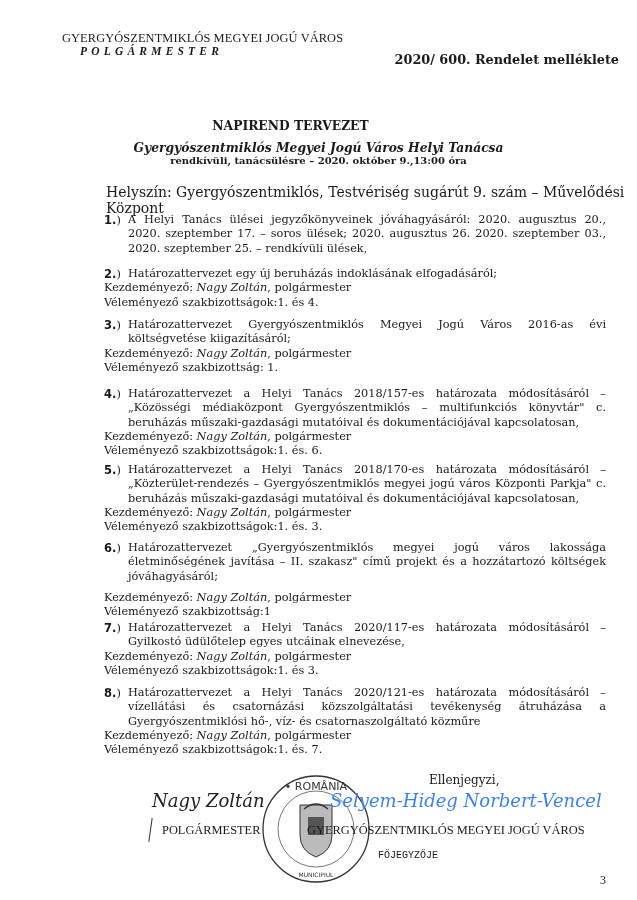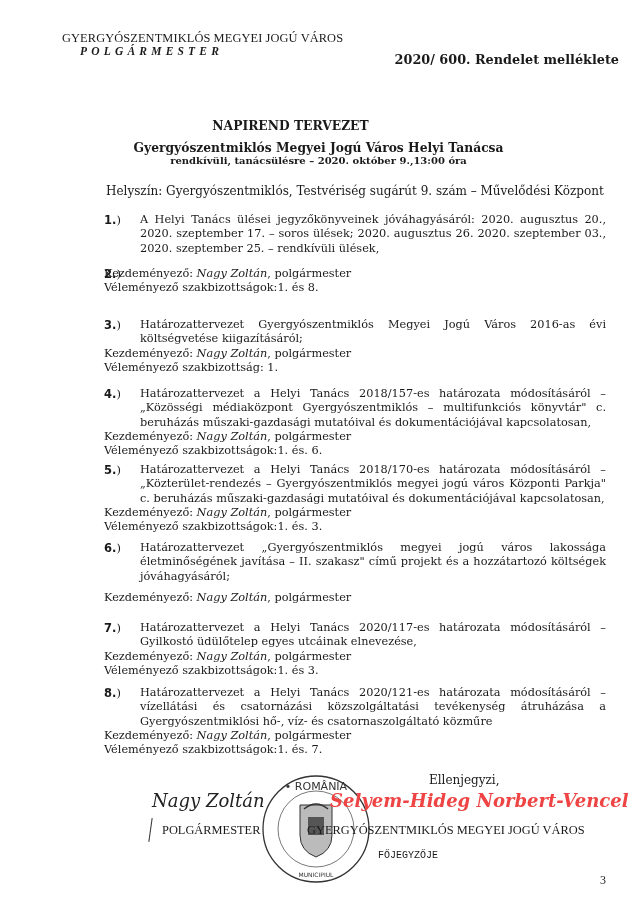--- a/index.html
+++ b/index.html
@@ -3,32 +3,32 @@
 <meta charset="utf-8">
 <style>
   html, body { margin: 0; padding: 0; background: #fff; }
   body { width: 637px; height: 900px; position: relative; overflow: hidden; color: #1a1a1a;
          font-family: "DejaVu Serif", "Liberation Serif", serif; }
   .abs { position: absolute; }
   .hdr-city { left: 62px; top: 31px; font-family: "Liberation Serif", serif; font-size: 12.4px; letter-spacing: 0.1px; }
   .hdr-mayor { left: 80px; top: 45px; font-family: "Liberation Serif", serif; font-size: 11.5px; font-weight: bold; font-style: italic; letter-spacing: 4.2px; }
   .hdr-annex { right: 18px; top: 52px; font-family: "DejaVu Serif", serif; font-size: 12.8px; font-weight: bold; }
   .title { left: 0; width: 581px; text-align: center; top: 118px; font-size: 12.3px; font-weight: bold; }
-  .sub1 { left: 0; width: 637px; text-align: center; top: 140px; font-size: 12.3px; font-weight: bold; }
+  .sub1 { left: 0; width: 637px; text-align: center; top: 140px; font-size: 12.3px; font-weight: bold; font-style: italic; }
   .sub2 { left: 0; width: 637px; text-align: center; top: 155px; font-size: 10px; font-weight: bold; }
-  .venue { left: 106px; top: 184px; font-size: 12px; text-align: right; }
+  .venue { left: 106px; top: 184px; font-size: 14px; }
   .item { position: absolute; left: 104px; width: 502px; font-size: 11.3px; line-height: 14.3px; }
   .item .num { position: absolute; left: 0; top: 0; font-family: "DejaVu Sans", sans-serif; font-weight: bold; font-size: 11.5px; }
   .item .num .p { font-weight: normal; font-family: "DejaVu Serif", serif; }
-  .item .body { margin-left: 36px; text-align: justify; text-align-last: left; }
+  .item .body { margin-left: 24px; text-align: justify; text-align-last: left; }
   .item .meta { }
   .item .meta i { font-style: italic; }
   .sig-counter { left: 429px; top: 773px; font-size: 12px; }
   .sig-mayor { left: 152px; top: 790px; font-family: "DejaVu Serif", serif; font-style: italic; font-size: 18px; color: #222; }
-  .sig-notary { left: 330px; top: 790px; font-family: "DejaVu Serif", serif; font-style: italic; font-size: 18px; color: #ef4444; font-weight: bold; }
+  .sig-notary { left: 330px; top: 790px; font-family: "DejaVu Serif", serif; font-style: italic; font-size: 18px; color: #3b82f6; }
   .role-mayor { left: 162px; top: 823px; font-family: "Liberation Serif", serif; font-size: 12.4px; }
   .role-city { left: 307px; top: 823px; font-family: "Liberation Serif", serif; font-size: 12.4px; }
   .role-notary { left: 378px; top: 850px; font-family: Liberation Mono, monospace; font-size: 10px; }
   .page-no { left: 600px; top: 873px; font-family: "Liberation Serif", serif; font-size: 12px; }
   .stamp { left: 260px; top: 773px; width: 112px; height: 112px; }
   .tick { left: 150px; top: 818px; width: 1px; height: 24px; background: #333; transform: rotate(8deg); }
 </style>
 </head>
 <body>
 
@@ -41,22 +41,23 @@
 <div class="abs sub2">rendkívüli, tanácsülésre – 2020. október 9.,13:00 óra</div>
 <div class="abs venue">Helyszín: Gyergyószentmiklós, Testvériség sugárút 9. szám – Művelődési Központ</div>
 
 <div class="item" style="top:213px;">
   <span class="num"><span>1.</span><span class="p">)</span></span>
   <div class="body">A Helyi Tanács ülései jegyzőkönyveinek jóváhagyásáról: 2020. augusztus 20., 2020. szeptember 17. – soros ülések; 2020. augusztus 26. 2020. szeptember 03., 2020. szeptember 25. – rendkívüli ülések,</div>
 </div>
 
 <div class="item" style="top:267px;">
   <span class="num"><span>2.</span><span class="p">)</span></span>
+  <div class="body">Határozattervezet egy új beruházás indoklásának elfogadásáról;</div>
   <div class="meta"><span>Kezdeményező:</span> <i>Nagy Zoltán</i><span>, polgármester</span></div>
-  <div class="meta">Véleményező szakbizottságok:1. és 8.</div>
+  <div class="meta">Véleményező szakbizottságok:1. és 4.</div>
 </div>
 
 <div class="item" style="top:318px;">
   <span class="num"><span>3.</span><span class="p">)</span></span>
   <div class="body">Határozattervezet Gyergyószentmiklós Megyei Jogú Város 2016-as évi költségvetése kiigazításáról;</div>
   <div class="meta"><span>Kezdeményező:</span> <i>Nagy Zoltán</i><span>, polgármester</span></div>
   <div class="meta">Véleményező szakbizottság: 1.</div>
 </div>
 
 <div class="item" style="top:387px;">
@@ -70,20 +71,21 @@
   <span class="num"><span>5.</span><span class="p">)</span></span>
   <div class="body">Határozattervezet a Helyi Tanács 2018/170-es határozata módosításáról – „Közterület-rendezés – Gyergyószentmiklós megyei jogú város Központi Parkja" c. beruházás műszaki-gazdasági mutatóival és dokumentációjával kapcsolatosan,</div>
   <div class="meta"><span>Kezdeményező:</span> <i>Nagy Zoltán</i><span>, polgármester</span></div>
   <div class="meta">Véleményező szakbizottságok:1. és. 3.</div>
 </div>
 
 <div class="item" style="top:541px;">
   <span class="num"><span>6.</span><span class="p">)</span></span>
   <div class="body">Határozattervezet „Gyergyószentmiklós megyei jogú város lakossága életminőségének javítása – II. szakasz" című projekt és a hozzátartozó költségek jóváhagyásáról;</div>
   <div class="meta" style="margin-top:7px;"><span>Kezdeményező:</span> <i>Nagy Zoltán</i><span>, polgármester</span></div>
+  <div class="meta">Véleményező szakbizottság:1</div>
 </div>
 
 <div class="item" style="top:621px;">
   <span class="num"><span>7.</span><span class="p">)</span></span>
   <div class="body">Határozattervezet a Helyi Tanács 2020/117-es határozata módosításáról – Gyilkostó üdülőtelep egyes utcáinak elnevezése,</div>
   <div class="meta"><span>Kezdeményező:</span> <i>Nagy Zoltán</i><span>, polgármester</span></div>
   <div class="meta">Véleményező szakbizottságok:1. és 3.</div>
 </div>
 
 <div class="item" style="top:686px;">

